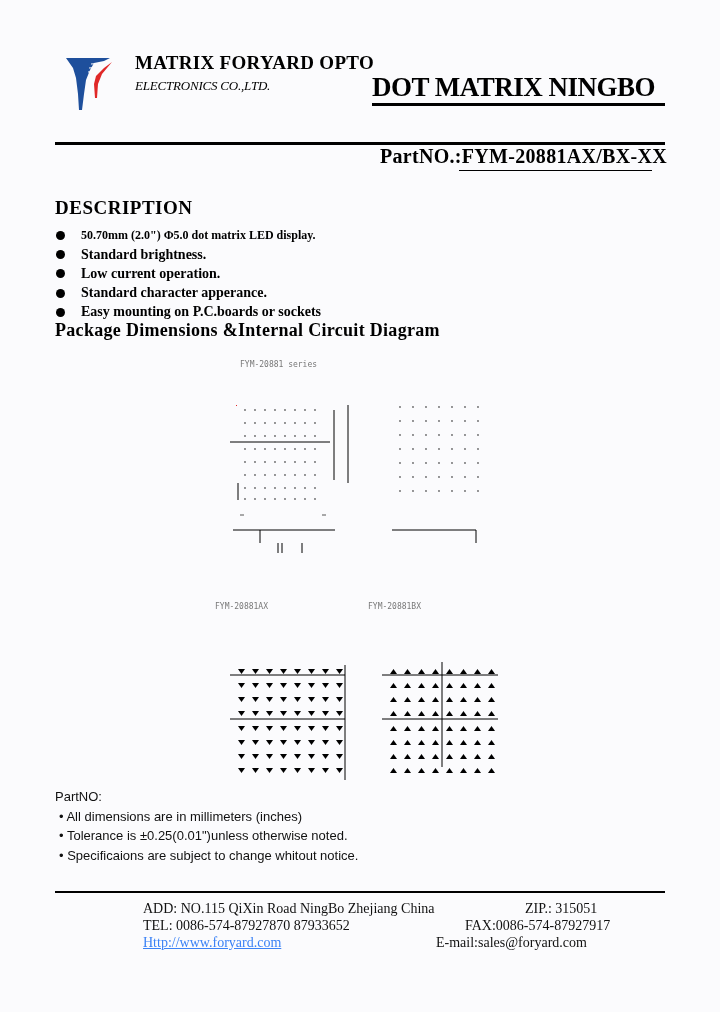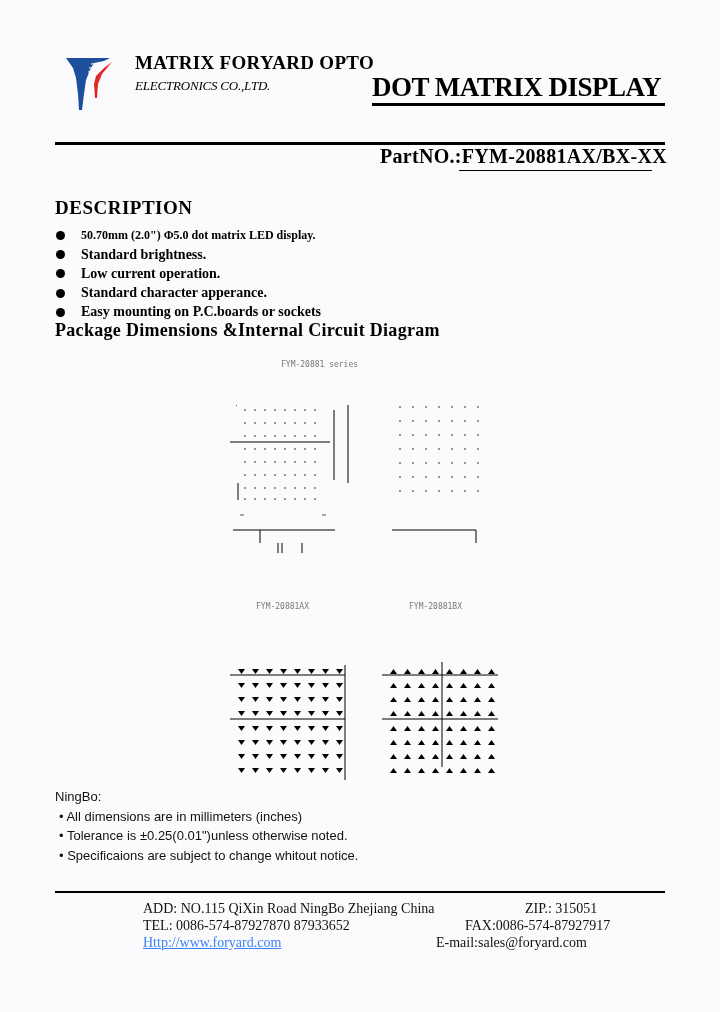--- a/index.html
+++ b/index.html
@@ -16,21 +16,21 @@
   .title-ul { left: 372px; top: 103px; width: 293px; height: 3px; background: #000; }
   .top-rule { left: 55px; top: 142px; width: 610px; height: 3px; background: #000; }
   .partno { left: 380px; top: 145px; font-size: 20px; font-weight: bold; white-space: nowrap; letter-spacing: 0.3px; }
   .partno-ul { left: 459px; top: 170px; width: 193px; height: 1px; background: #000; }
   .desc-h { left: 55px; top: 197px; font-size: 19px; font-weight: bold; letter-spacing: 0.5px; }
   .bullets { left: 55px; top: 226px; margin: 0; padding: 0; list-style: none; }
   .bullets li { height: 19.2px; font-size: 14px; font-weight: bold; display: flex; align-items: center; white-space: nowrap; }
   .bullets li .dot { width: 9px; height: 9px; border-radius: 50%; background: #000; margin-left: 1px; margin-right: 16px; flex: none; }
   .bullets li.small { font-size: 12px; }
   .pkg-h { left: 55px; top: 320px; font-size: 18px; font-weight: bold; white-space: nowrap; letter-spacing: 0.3px; }
-  .tiny { font-family: "DejaVu Sans Mono", monospace; font-size: 8px; color: #777; white-space: nowrap; margin-left: 41px; }
+  .tiny { font-family: "DejaVu Sans Mono", monospace; font-size: 8px; color: #777; white-space: nowrap; }
   .notes { left: 55px; top: 789px; font-family: "Liberation Sans", sans-serif; font-size: 13px; color: #111; }
   .notes div { height: 19.5px; white-space: nowrap; }
   .notes .it { padding-left: 4px; }
   .bot-rule { left: 55px; top: 891px; width: 610px; height: 2px; background: #000; }
   .addr { font-size: 14px; white-space: nowrap; color: #111; }
   .link { color: #3b82f6; text-decoration: underline; }
   svg { display: block; }
 </style>
 </head>
 <body>
@@ -38,21 +38,21 @@
 <div class="abs logo">
   <svg width="62" height="56" viewBox="0 0 62 56">
     <path d="M0 4 L44 4 L38 7 L28 9 L24 16 L20 26 L18 40 L16 56 L13 56 L12 40 L10 24 L7 14 Z" fill="#1e4f9c"></path>
     <path d="M25 10 L40 9 M23 14 L38 13 M22 18 L34 17" stroke="#fbfbfd" stroke-width="1"></path>
     <path d="M46 8 L36 20 L32 30 L31 44 L29 44 L28 30 L30 22 L38 14 Z" fill="#e02828"></path>
   </svg>
 </div>
 <div class="abs co1">MATRIX FORYARD OPTO</div>
 <div class="abs co2">ELECTRONICS CO.,LTD.</div>
 
-<div class="abs title">DOT MATRIX DISPLAY</div>
+<div class="abs title">DOT MATRIX NINGBO</div>
 <div class="abs title-ul"></div>
 <div class="abs top-rule"></div>
 
 <div class="abs partno">
   <span>PartNO.:</span><span>FYM-20881AX/BX-XX</span>
 </div>
 <div class="abs partno-ul"></div>
 
 <div class="abs desc-h">DESCRIPTION</div>
 <ul class="abs bullets">
@@ -366,21 +366,21 @@
         <path d="M72 133 h7 l-3.5 -5 z"></path>
         <path d="M86 133 h7 l-3.5 -5 z"></path>
         <path d="M100 133 h7 l-3.5 -5 z"></path>
         <path d="M114 133 h7 l-3.5 -5 z"></path>
         <path d="M128 133 h7 l-3.5 -5 z"></path>
     </g>
   </svg>
 </div>
 
 <div class="abs notes">
-  <div>NingBo:</div>
+  <div>PartNO:</div>
   <div class="it">• <span>All dimensions are in millimeters (inches)</span></div>
   <div class="it">• <span>Tolerance is  ±0.25(0.01")unless otherwise noted.</span></div>
   <div class="it">• <span>Specificaions are subject to change whitout notice.</span></div>
 </div>
 
 <div class="abs bot-rule"></div>
 
 <div class="abs addr" style="left:143px;top:901px;">ADD: NO.115 QiXin    Road    NingBo    Zhejiang    China</div>
 <div class="abs addr" style="left:525px;top:901px;">ZIP.: 315051</div>
 <div class="abs addr" style="left:143px;top:918px;">TEL: 0086-574-87927870      87933652</div>

